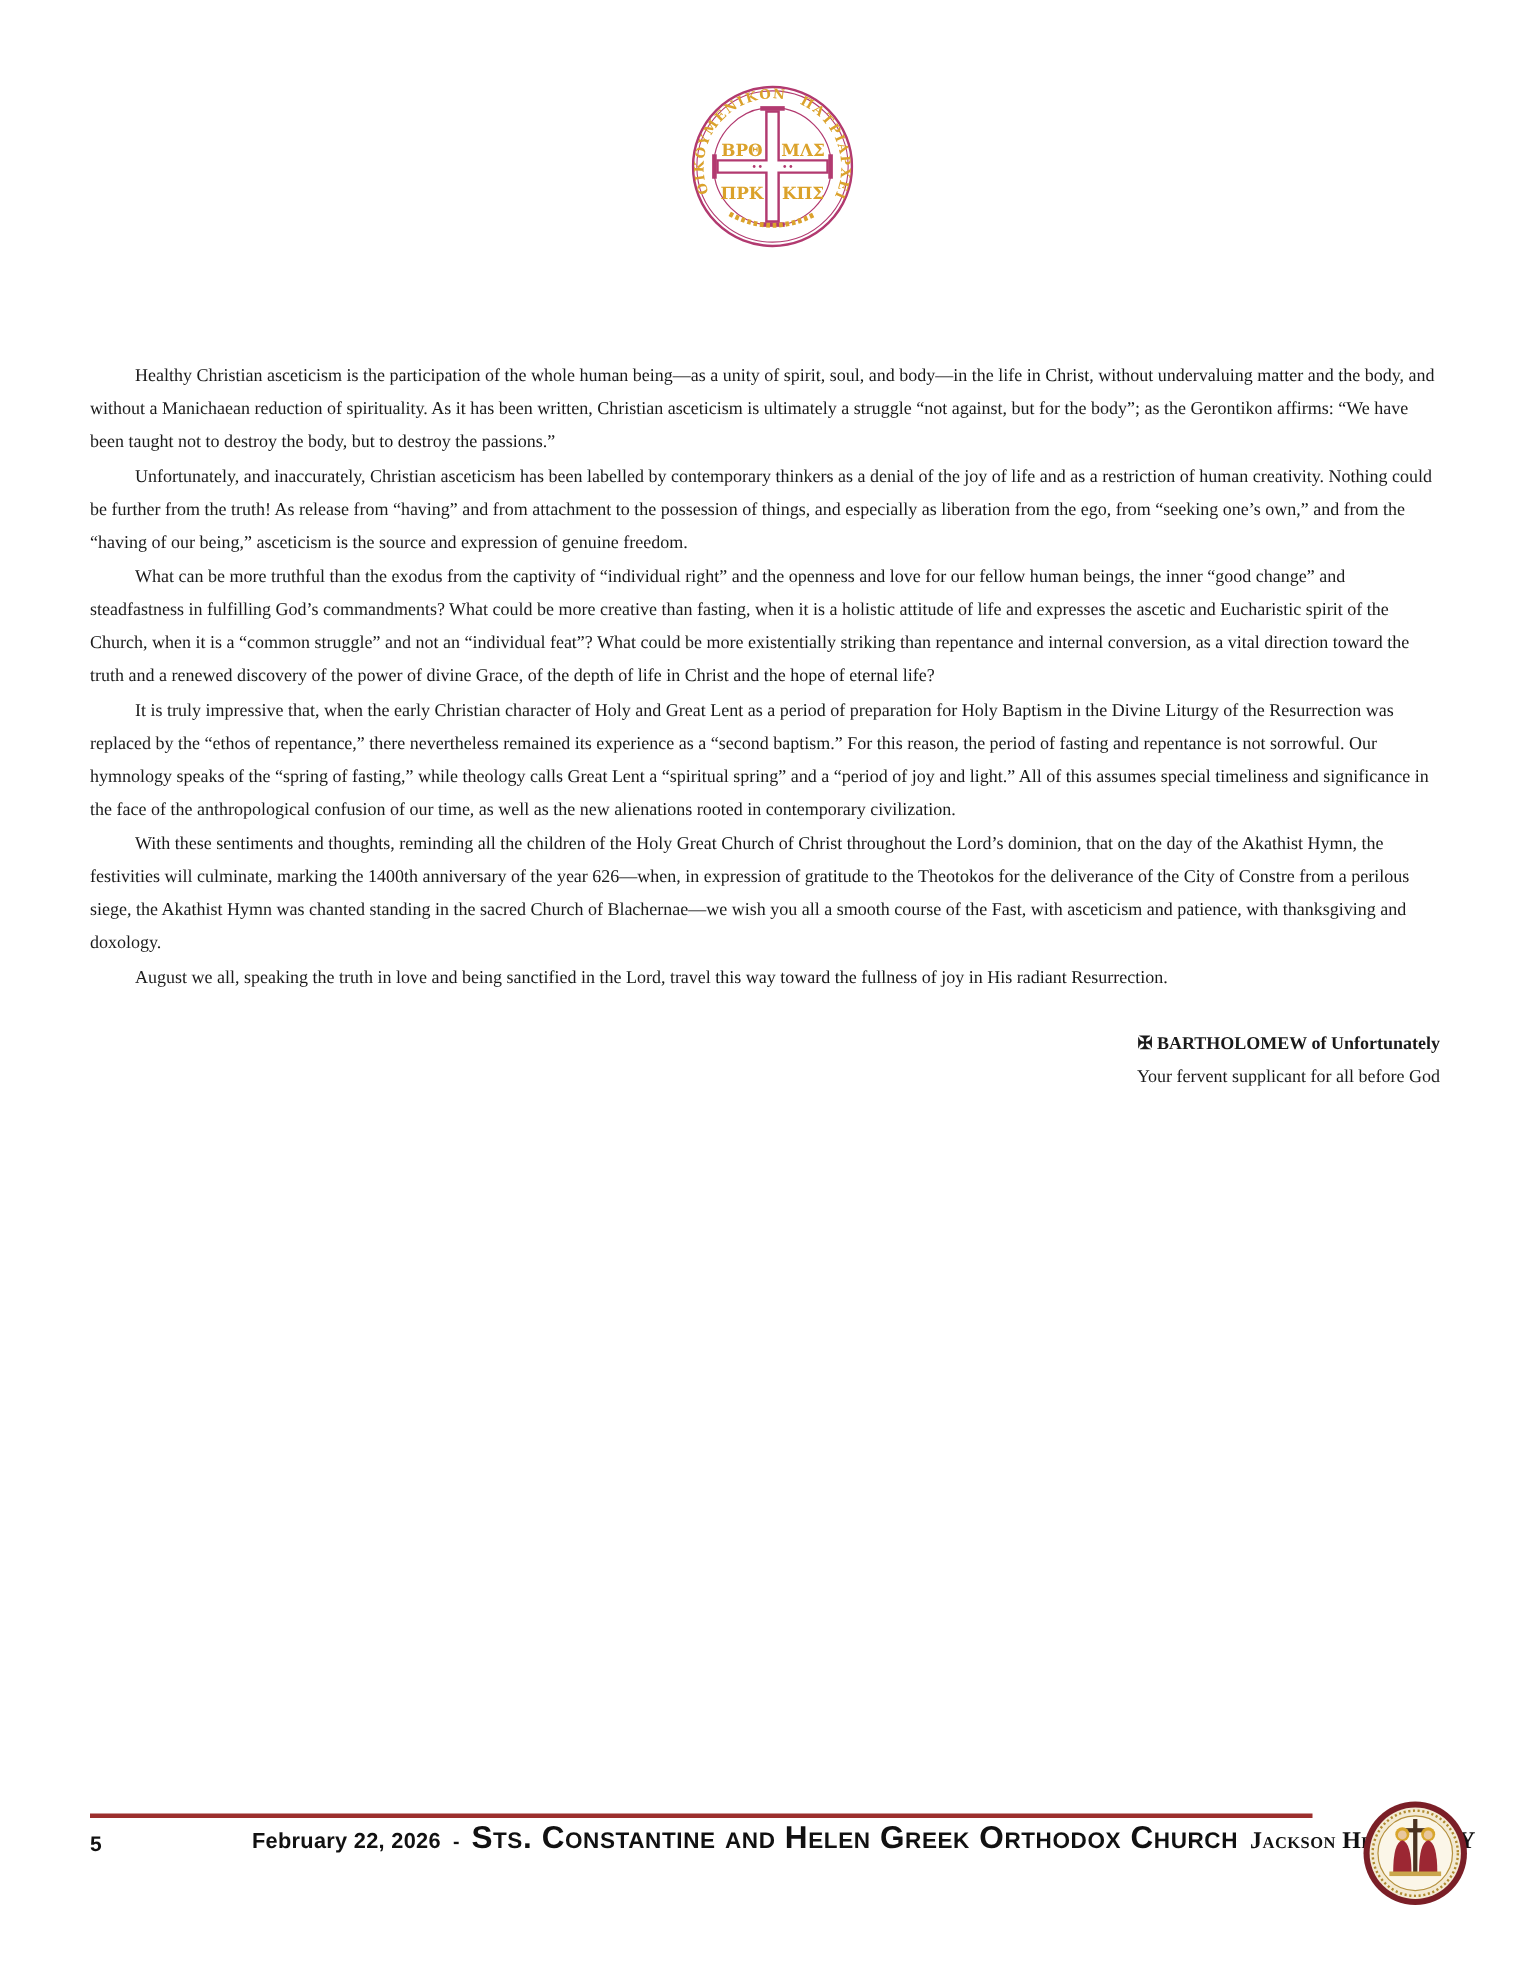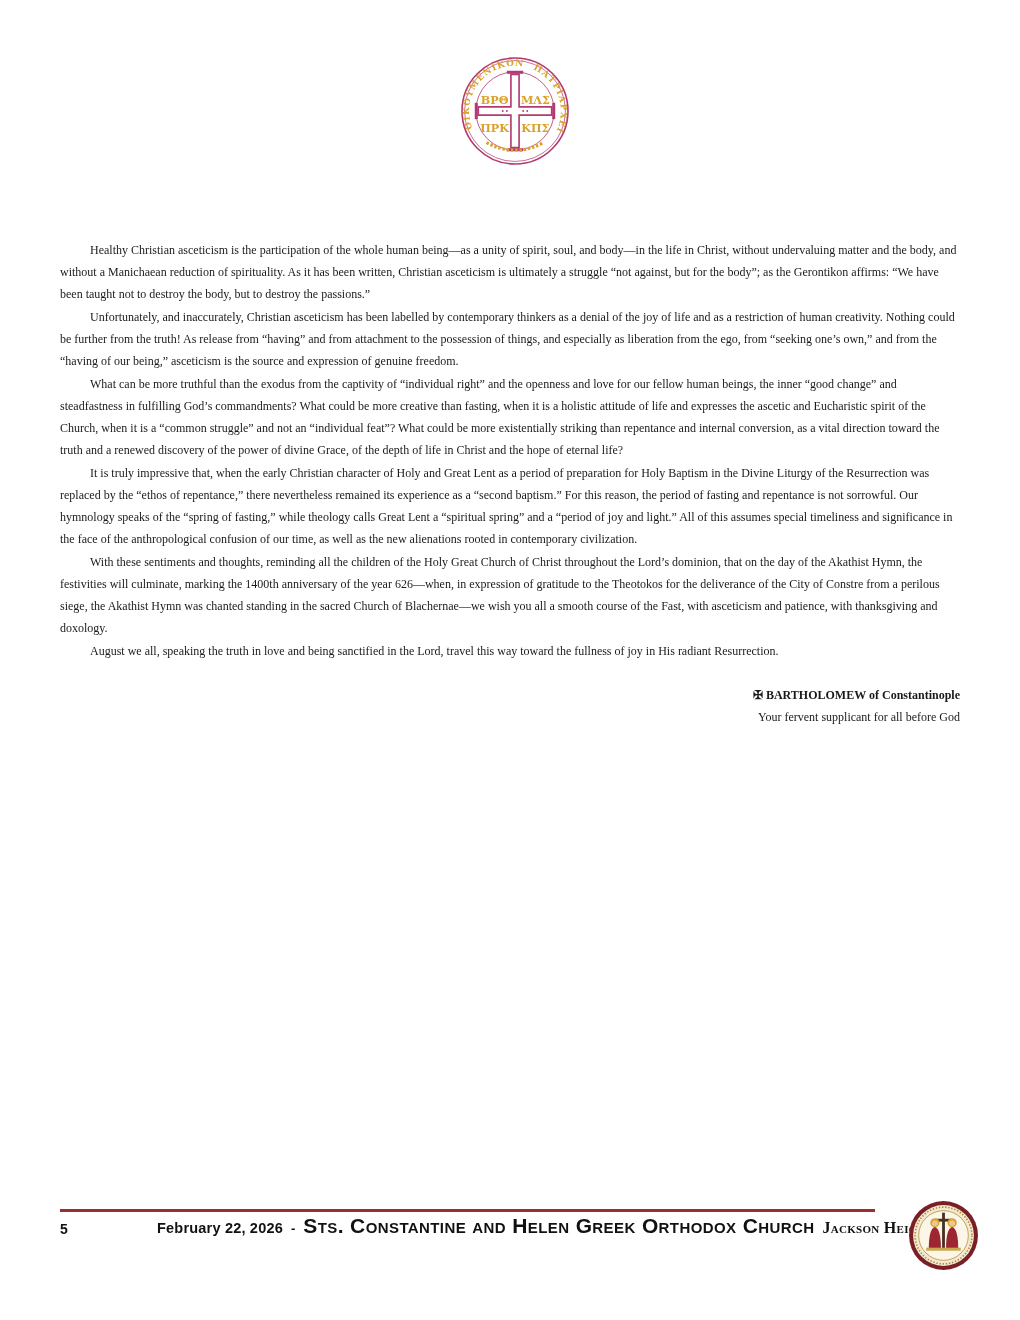--- a/index.html
+++ b/index.html
@@ -45,21 +45,21 @@
   }
   .page-number{
     position:absolute;
     left:60px;top:1221px;
     font-family:"Liberation Sans", sans-serif;
     font-size:14px;font-weight:bold;
     color:#111;
   }
   .footer-text{
     position:absolute;
-    left:157px;top:1214px;
+    left:168px;top:1214px;
     width:720px;
     display:flex;
     align-items:baseline;
     gap:8px;
     white-space:nowrap;
     color:#111;
   }
   .f-date{
     font-family:"Liberation Sans", sans-serif;
     font-size:14.5px;font-weight:bold;
@@ -125,21 +125,21 @@
 
   <div class="content">
     <p>Healthy Christian asceticism is the participation of the whole human being—as a unity of spirit, soul, and body—in the life in Christ, without undervaluing matter and the body, and without a Manichaean reduction of spirituality. As it has been written, Christian asceticism is ultimately a struggle “not against, but for the body”; as the Gerontikon affirms: “We have been taught not to destroy the body, but to destroy the passions.”</p>
     <p>Unfortunately, and inaccurately, Christian asceticism has been labelled by contemporary thinkers as a denial of the joy of life and as a restriction of human creativity. Nothing could be further from the truth! As release from “having” and from attachment to the possession of things, and especially as liberation from the ego, from “seeking one’s own,” and from the “having of our being,” asceticism is the source and expression of genuine freedom.</p>
     <p>What can be more truthful than the exodus from the captivity of “individual right” and the openness and love for our fellow human beings, the inner “good change” and steadfastness in fulfilling God’s commandments? What could be more creative than fasting, when it is a holistic attitude of life and expresses the ascetic and Eucharistic spirit of the Church, when it is a “common struggle” and not an “individual feat”? What could be more existentially striking than repentance and internal conversion, as a vital direction toward the truth and a renewed discovery of the power of divine Grace, of the depth of life in Christ and the hope of eternal life?</p>
     <p>It is truly impressive that, when the early Christian character of Holy and Great Lent as a period of preparation for Holy Baptism in the Divine Liturgy of the Resurrection was replaced by the “ethos of repentance,” there nevertheless remained its experience as a “second baptism.” For this reason, the period of fasting and repentance is not sorrowful. Our hymnology speaks of the “spring of fasting,” while theology calls Great Lent a “spiritual spring” and a “period of joy and light.” All of this assumes special timeliness and significance in the face of the anthropological confusion of our time, as well as the new alienations rooted in contemporary civilization.</p>
     <p>With these sentiments and thoughts, reminding all the children of the Holy Great Church of Christ throughout the Lord’s dominion, that on the day of the Akathist Hymn, the festivities will culminate, marking the 1400th anniversary of the year 626—when, in expression of gratitude to the Theotokos for the deliverance of the City of Constre from a perilous siege, the Akathist Hymn was chanted standing in the sacred Church of Blachernae—we wish you all a smooth course of the Fast, with asceticism and patience, with thanksgiving and doxology.</p>
     <p>August we all, speaking the truth in love and being sanctified in the Lord, travel this way toward the fullness of joy in His radiant Resurrection.</p>
 
     <div class="signature">
-      <div class="sig-name">✠ BARTHOLOMEW of Constantinople</div>
+      <div class="sig-name">✠ BARTHOLOMEW of Unfortunately</div>
       <div>Your fervent supplicant for all before God</div>
     </div>
   </div>
 
   <div class="footer-rule"></div>
   <span class="page-number">5</span>
 
   <div class="footer-text">
     <span class="f-date">February 22, 2026</span>
     <span class="f-sep">-</span>

